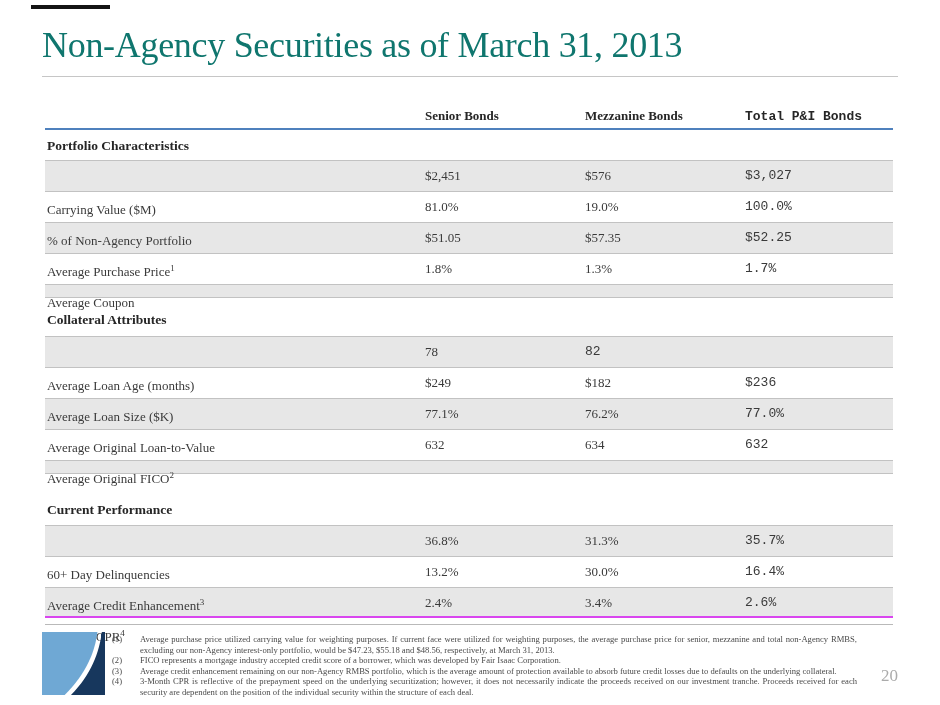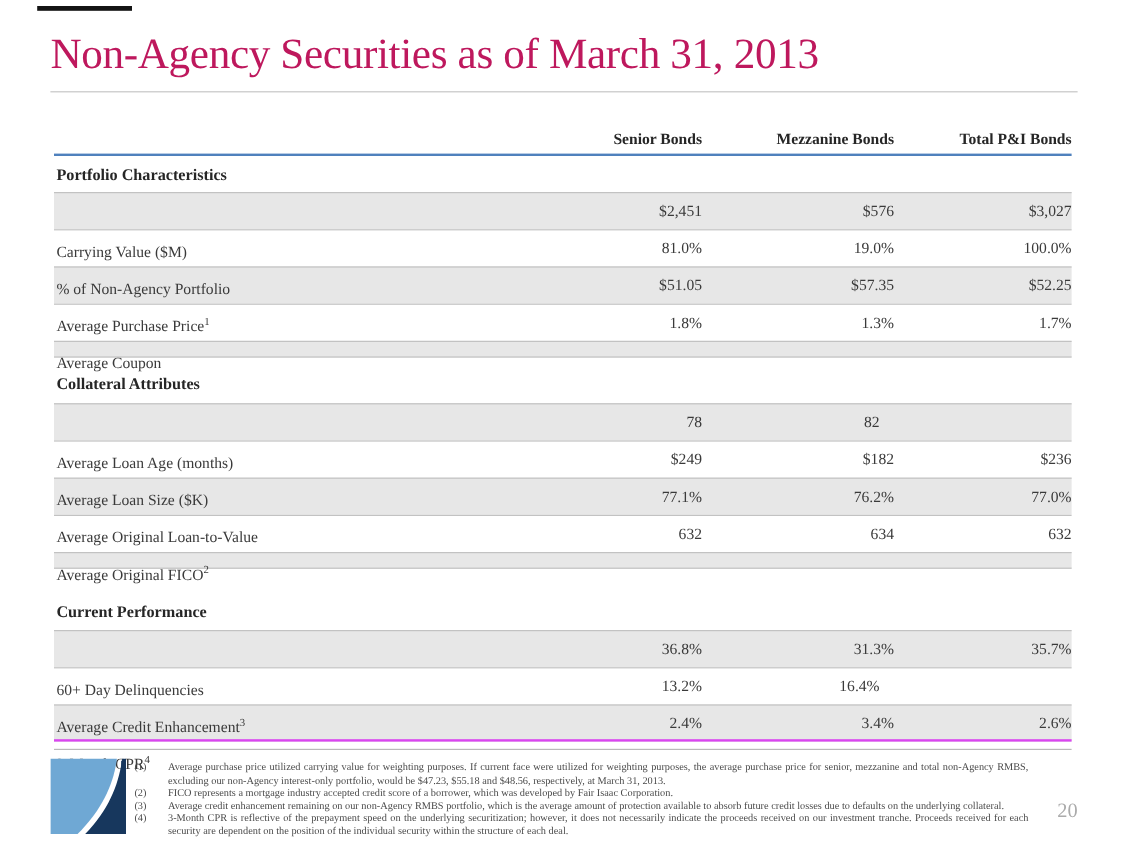--- a/index.html
+++ b/index.html
@@ -1,28 +1,28 @@
 <!DOCTYPE html>
 <html><head>
 <meta charset="utf-8">
 <style>
   html,body{margin:0;padding:0;background:#fff;}
   .slide{position:relative;width:940px;height:705px;background:#ffffff;overflow:hidden;
          font-family:"Liberation Serif","DejaVu Serif",serif;color:#3a3a3a;}
   .top-mark{position:absolute;left:31px;top:5px;width:79px;height:4px;background:#141414;}
-  .title{position:absolute;left:42px;top:24px;font-size:36px;font-weight:400;color:#be185d;
+  .title{position:absolute;left:42px;top:24px;font-size:36px;font-weight:400;color:#0f766e;
          letter-spacing:-0.3px;white-space:nowrap;}
   .title-rule{position:absolute;left:42px;top:76px;width:856px;height:1px;background:#c6c6c6;}
 
   .table{position:absolute;left:45px;top:105px;width:848px;}
   .table *{box-sizing:border-box;}
   .thead{display:flex;align-items:flex-end;height:25px;border-bottom:2px solid #4F81BD;padding-bottom:4px;}
   .lbl{width:380px;padding-left:2px;}
-  .val{width:160px;text-align:right;font-size:13px;}
-  .val.last{width:148px;}
+  .val{width:160px;text-align:left;font-size:13px;}
+  .val.last{width:148px;font-family:Liberation Mono, monospace;}
   .hdr{font-weight:bold;font-size:13px;color:#262626;}
   .section-heading{font-weight:bold;font-size:13.5px;line-height:15px;color:#262626;padding-left:2px;}
   .sh1{padding-top:8px;padding-bottom:7px;}
   .sh2{padding-top:14px;padding-bottom:9px;}
   .sh3{padding-top:28px;padding-bottom:8px;}
   .row{display:flex;height:31px;line-height:30px;font-size:13px;border-top:1px solid #c2c2c2;}
   .row .lbl{font-size:13px;margin-top:34px;}
   .row.shaded{background:#E7E7E7;}
   .row.end{border-bottom:2px solid #d946ef;}
   .spacer-row{height:14px;background:#E7E7E7;border-top:1px solid #c2c2c2;border-bottom:1px solid #c2c2c2;}
@@ -124,20 +124,21 @@
     <div class="row shaded">
       <div class="lbl"><span>60+ Day Delinquencies</span><sup></sup></div>
       <div class="val">36.8%</div>
       <div class="val">31.3%</div>
       <div class="val last">35.7%</div>
     </div>
 
     <div class="row">
       <div class="lbl"><span>Average Credit Enhancement</span><sup>3</sup></div>
       <div class="val">13.2%</div>
+      <div class="val">30.0%</div>
       <div class="val last">16.4%</div>
     </div>
 
     <div class="row shaded end">
       <div class="lbl"><span>3-Month CPR</span><sup>4</sup></div>
       <div class="val">2.4%</div>
       <div class="val">3.4%</div>
       <div class="val last">2.6%</div>
     </div>
 

